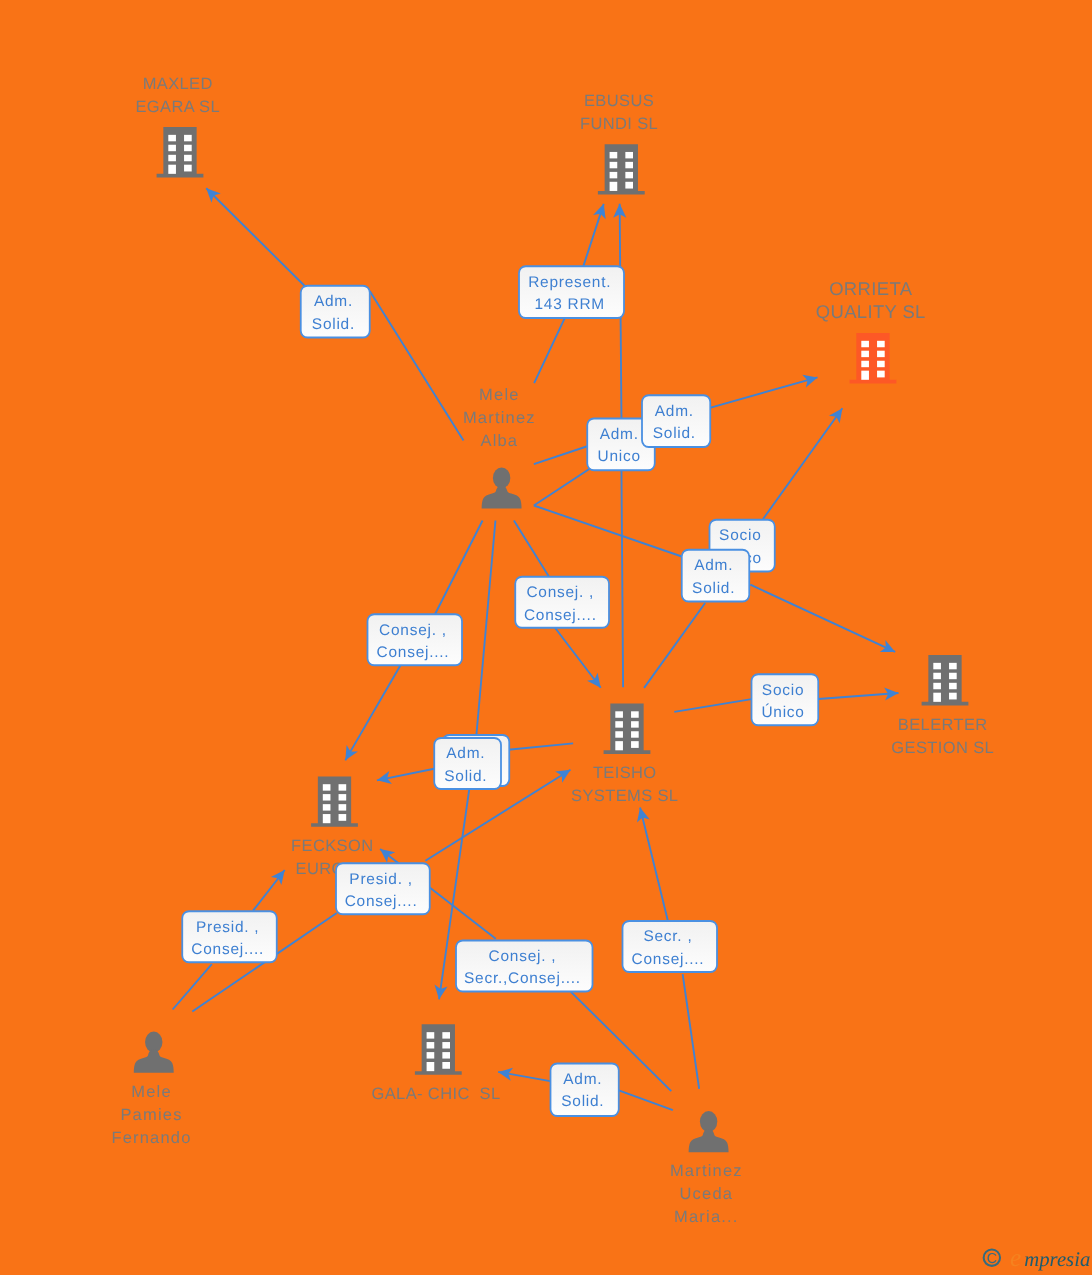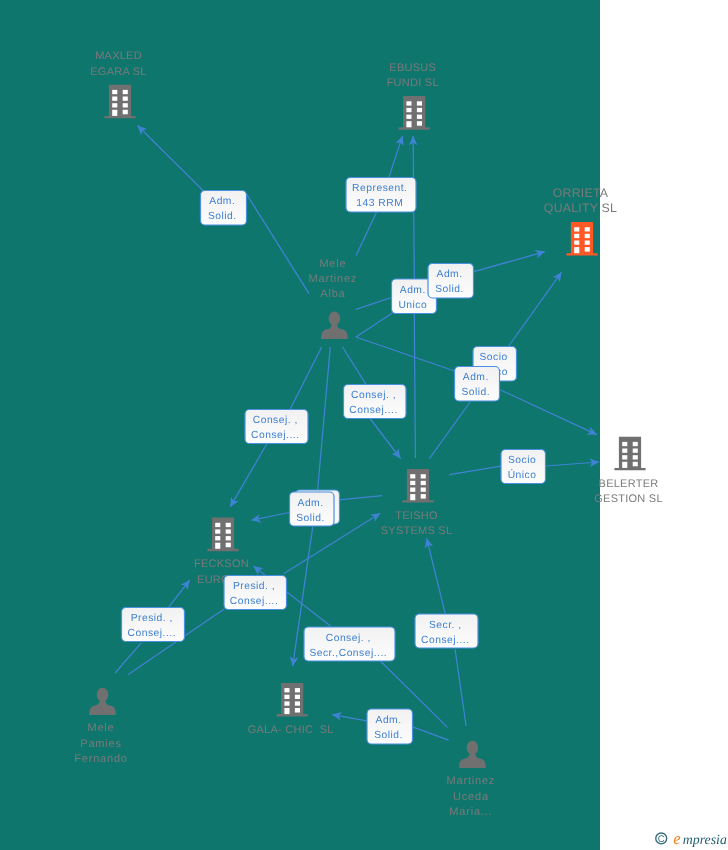--- a/index.html
+++ b/index.html
@@ -1,19 +1,19 @@
 <!DOCTYPE html>
 <html><head>
 <meta charset="utf-8">
 <title>Empresia relationship graph</title>
 <style>
   html,body{margin:0;padding:0;background:#ffffff;}
   body{width:728px;height:850px;overflow:hidden;
        font-family:"Liberation Sans",sans-serif;-webkit-font-smoothing:antialiased;text-rendering:geometricPrecision;}
-  #stage{position:relative;width:600px;height:850px;background:#0f766e;}
+  #stage{position:relative;width:728px;height:850px;background:#f97316;}
   svg#graph{position:absolute;left:0;top:0;width:728px;height:850px;overflow:visible;}
   .edge{fill:none;stroke:#3f83d4;stroke-width:1.25;}
   .arrow{fill:#3f83d4;}
   .ebox{fill:url(#boxgrad);stroke:#4a90e2;stroke-width:1.2;}
   .etext{white-space:pre;fill:#3d7fd1;font-family:"Liberation Sans",sans-serif;font-size:10.3px;text-anchor:middle;letter-spacing:.5px;}
   .nlabel{white-space:pre;fill:#7a7a7a;font-family:"Liberation Sans",sans-serif;font-size:11px;text-anchor:middle;letter-spacing:.25px;}
   .nlabel.lower{letter-spacing:0.8px;}
   .nlabel.hl{font-size:12.3px;}
   .bico{fill:#707070;}
   .bico-hl{fill:#fd5826;}

